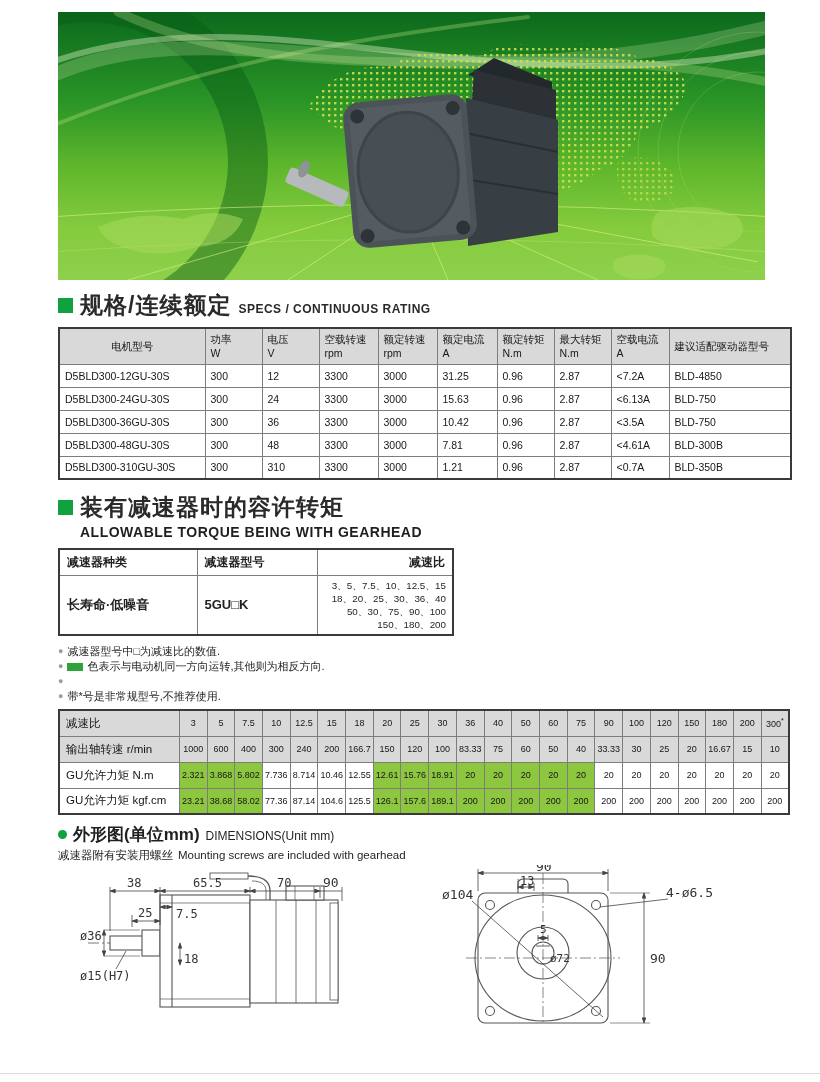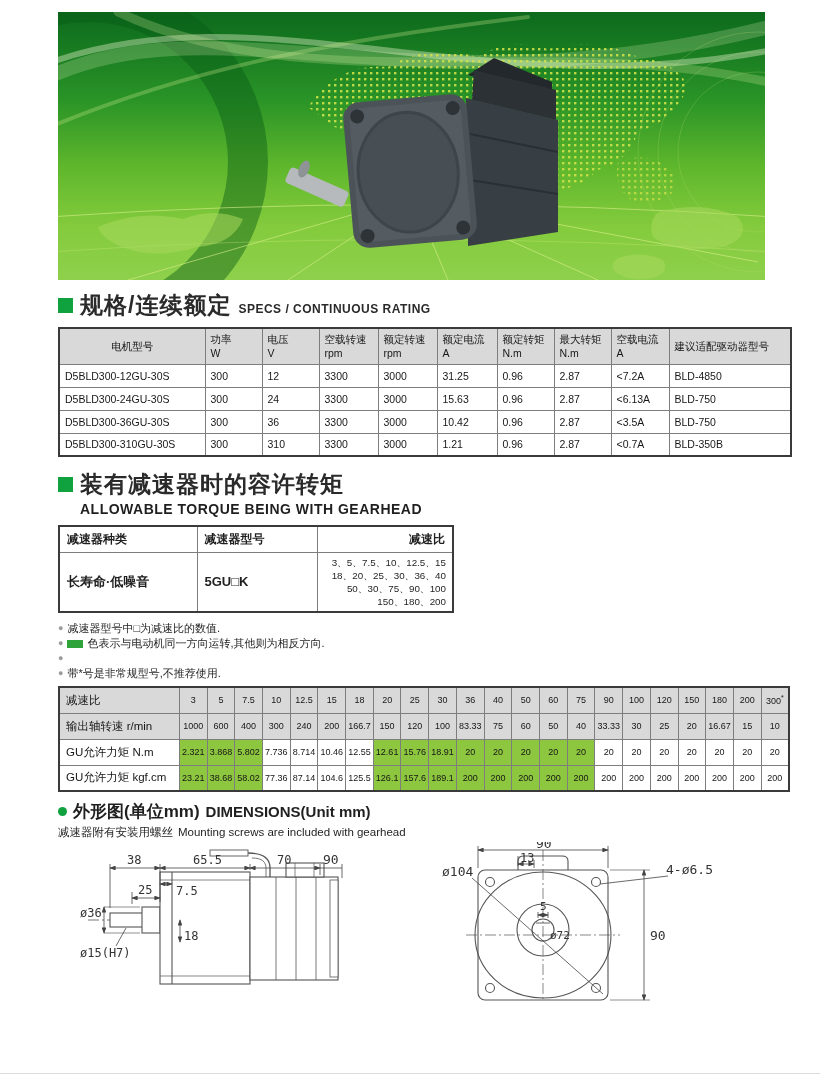--- a/index.html
+++ b/index.html
@@ -65,21 +65,21 @@
   .ratio-table td{border:1px solid var(--line);text-align:center;font-size:9px;height:26px;padding:0 1px;color:#161616;}
   .ratio-table td.lab{text-align:left;padding-left:6px;font-size:11.5px;}
   .ratio-table td.gray{background:var(--hdr);}
   .ratio-table td.green{background:var(--hl);margin-top:48px;}
   .ratio-table sup{font-size:7px;}
 
   
   .dim-head{display:flex;align-items:baseline;gap:6px;margin-top:8px;}
   .dim-head .dot{width:9px;height:9px;border-radius:50%;background:var(--accent);align-self:center;flex:0 0 auto;}
   .dim-head .zh{font-size:17px;font-weight:bold;}
-  .dim-head .en{font-size:15px;font-weight:bold;}
+  .dim-head .en{font-size:12px;font-weight:normal;}
   .dim-note{font-size:11.5px;margin-top:2px;display:flex;gap:5px;align-items:baseline;}
   .dim-note .en{font-size:11.5px;}
   .drawings{display:flex;gap:28px;margin-top:2px;margin-left:22px;}
   .drawings svg{display:block;}
   .dw text{font-family:"DejaVu Sans Mono","Liberation Sans",sans-serif;fill:#333;}
   .bottomline{position:absolute;left:0;bottom:8px;width:820px;height:1px;background:#dcdcdc;}
 </style>
 </head>
 <body>
 
@@ -244,20 +244,32 @@
             <td>D5BLD300-36GU-30S</td>
             <td>300</td>
             <td>36</td>
             <td>3300</td>
             <td>3000</td>
             <td>10.42</td>
             <td>0.96</td>
             <td>2.87</td>
             <td>&lt;3.5A</td>
             <td>BLD-750</td>
+          </tr>
+          <tr>
+            <td>D5BLD300-48GU-30S</td>
+            <td>300</td>
+            <td>48</td>
+            <td>3300</td>
+            <td>3000</td>
+            <td>7.81</td>
+            <td>0.96</td>
+            <td>2.87</td>
+            <td>&lt;4.61A</td>
+            <td>BLD-300B</td>
           </tr>
           <tr>
             <td>D5BLD300-310GU-30S</td>
             <td>300</td>
             <td>310</td>
             <td>3300</td>
             <td>3000</td>
             <td>1.21</td>
             <td>0.96</td>
             <td>2.87</td>

